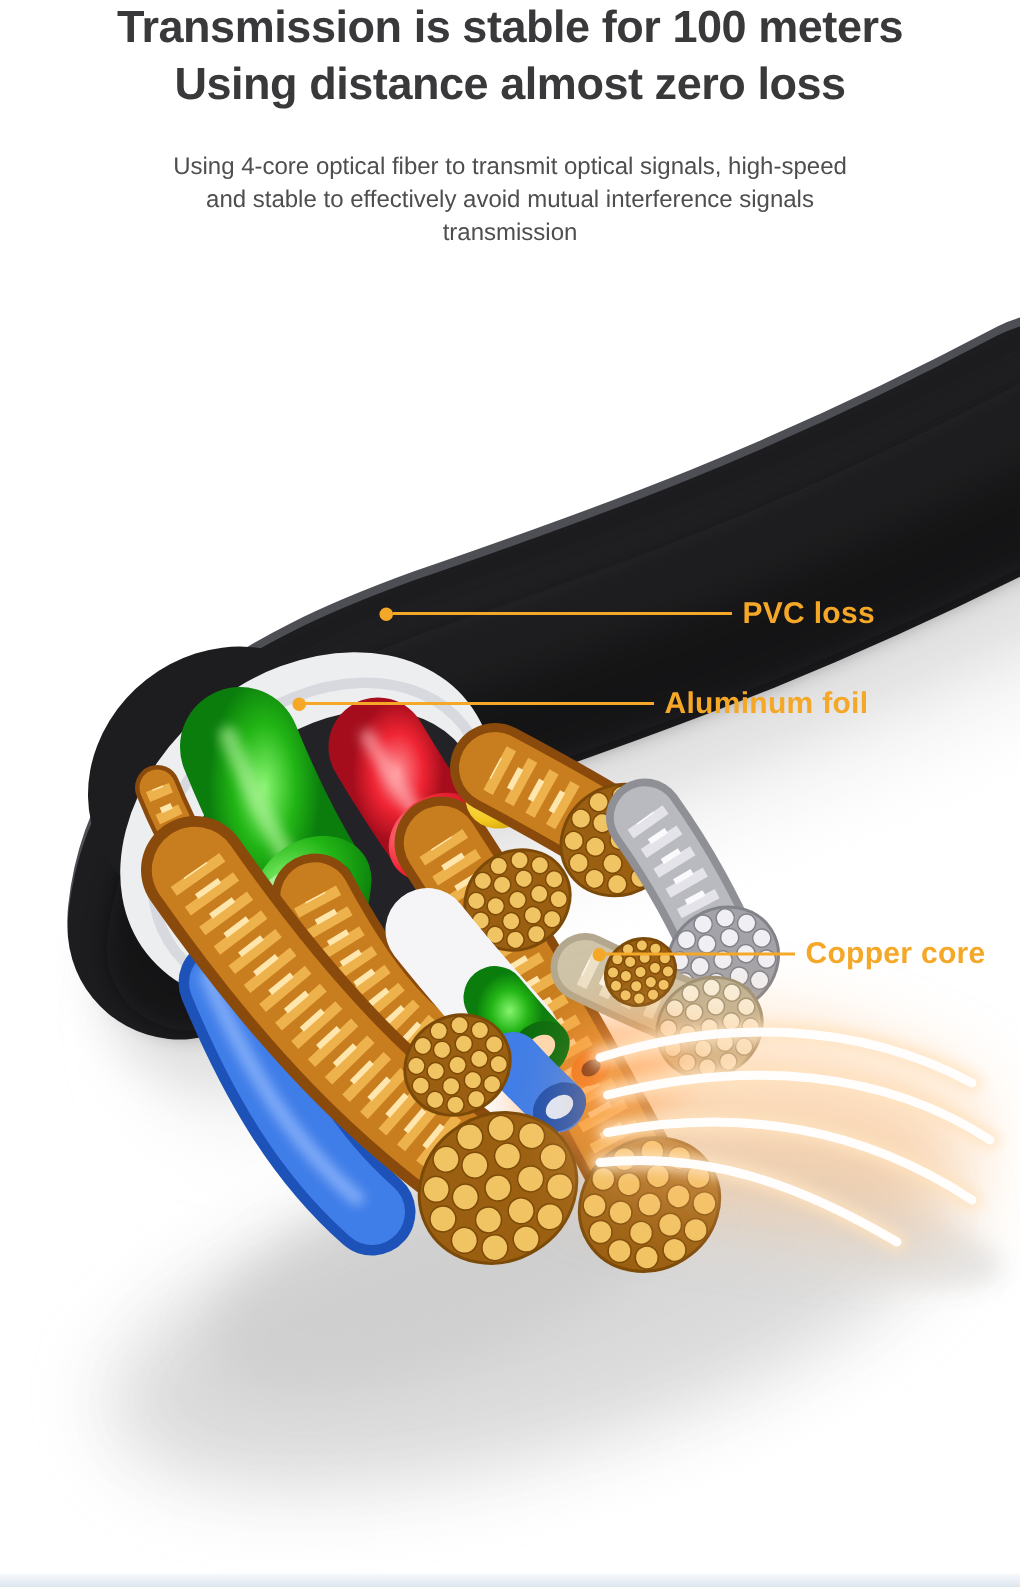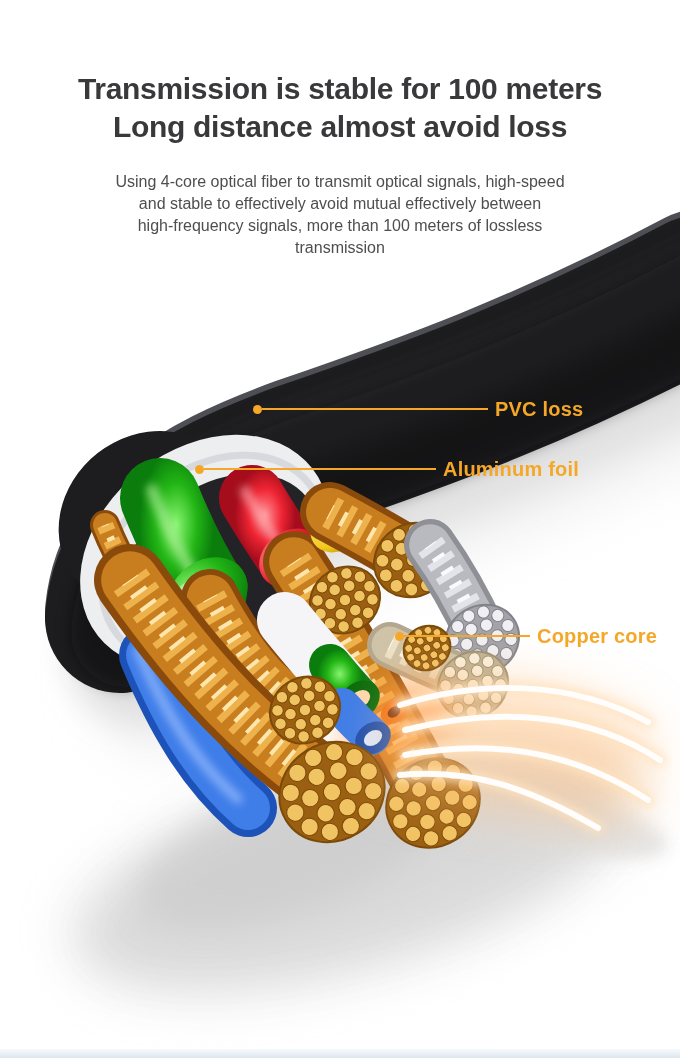--- a/index.html
+++ b/index.html
@@ -1,21 +1,21 @@
 <!DOCTYPE html>
 <html><head>
 <meta charset="utf-8">
 <style>
   html,body{margin:0;padding:0;background:#fff;}
   .page{
     position:relative;width:680px;height:1058px;margin:0 auto;
     background:#ffffff;overflow:hidden;
     font-family:"Liberation Sans","DejaVu Sans",sans-serif;
   }
-  .hero{position:relative;z-index:2;padding-top:70px;text-align:center;}
+  .hero{position:relative;z-index:2;text-align:center;}
   .title{margin:0;font-size:30px;line-height:38px;font-weight:700;
     color:#39393b;letter-spacing:-0.3px;}
   .t-line{display:block;}
   .desc{margin:25px auto 0;font-size:16px;line-height:22px;color:#4e4e50;}
   .d-line{display:block;}
   .figure-svg{position:absolute;left:0;top:0;z-index:1;}
   .callout{position:absolute;z-index:5;height:22px;display:flex;align-items:center;}
   .callout .dot{width:9px;height:9px;border-radius:50%;background:#f5a728;flex:0 0 auto;}
   .callout .line{height:2px;background:#f5a728;flex:0 0 auto;}
   .callout .lbl{margin-left:7px;font-size:20px;font-weight:700;color:#f5a728;
@@ -24,26 +24,25 @@
     background:linear-gradient(#f7fafc,#dde6ee);}
 </style>
 </head>
 <body>
 
 <div class="page">
 
   <header class="hero">
     <h1 class="title">
       <span class="t-line">Transmission is stable for 100 meters</span>
-      <span class="t-line">Long distance almost avoid loss</span>
+      <span class="t-line">Using distance almost zero loss</span>
     </h1>
     <div class="desc">
       <span class="d-line">Using 4-core optical fiber to transmit optical signals, high-speed</span>
-      <span class="d-line">and stable to effectively avoid mutual effectively between</span>
-      <span class="d-line">high-frequency signals, more than 100 meters of lossless</span>
+      <span class="d-line">and stable to effectively avoid mutual interference signals</span>
       <span class="d-line">transmission</span>
     </div>
   </header>
 
   <svg class="figure-svg" width="680" height="1058" viewBox="0 0 680 1058">
     <defs>
       <filter id="b8" x="-50%" y="-50%" width="200%" height="200%">
           <feGaussianBlur stdDeviation="8"></feGaussianBlur>
         </filter>
       <filter id="b16" x="-50%" y="-50%" width="200%" height="200%">

